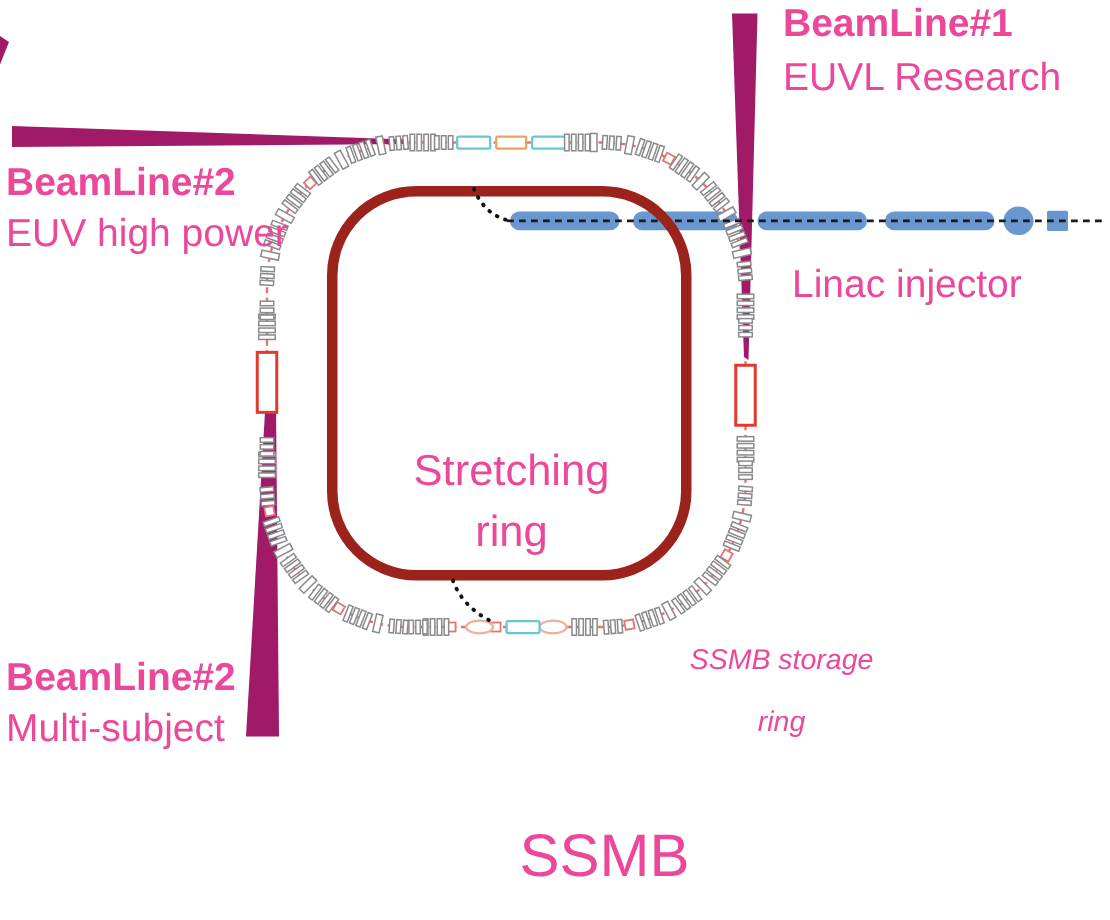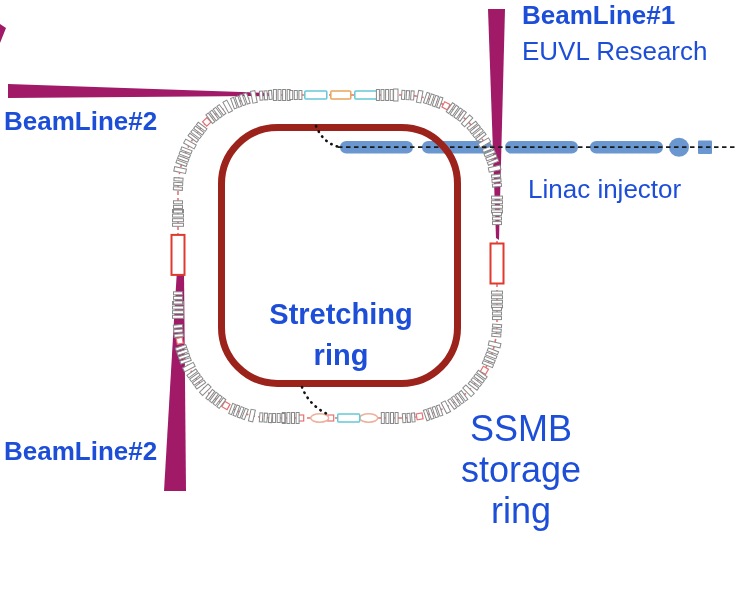--- a/index.html
+++ b/index.html
@@ -1,25 +1,25 @@
 <!DOCTYPE html>
 <html><head>
 <meta charset="utf-8">
 <style>
   html,body{margin:0;padding:0;background:#fff;}
   .canvas{
     position:relative;width:740px;height:613px;background:#ffffff;
-    font-family:"Liberation Sans",sans-serif;color:#1d4ed8;overflow:hidden;
+    font-family:"Liberation Sans",sans-serif;color:#ec4899;overflow:hidden;
   }
   .canvas svg{position:absolute;left:0;top:0;}
   .lbl{position:absolute;font-size:26px;line-height:34px;white-space:nowrap;}
   .bold{font-weight:700;}
   .block{position:absolute;text-align:center;}
-  .stretch-block{left:241px;top:294px;width:200px;font-size:29px;line-height:41px;font-weight:bold;}
-  .storage-block{left:415px;top:408px;width:212px;font-size:36px;line-height:41px;}
+  .stretch-block{left:241px;top:294px;width:200px;font-size:29px;line-height:41px;}
+  .storage-block{left:415px;top:420px;width:212px;font-size:19px;line-height:41px;font-style:italic;}
   .title-block{left:303px;top:548px;width:200px;font-size:40px;line-height:46px;}
 </style>
 </head>
 <body>
 
 <div class="canvas">
 
   <svg id="ring-svg" width="740" height="613" viewBox="0 0 740 613">
 
     <rect id="storage-path" x="178" y="95" width="319" height="323" rx="95" fill="none" stroke-width="1.6" stroke-dasharray="4 3" stroke="#e57373"></rect>
@@ -353,28 +353,31 @@
     <rect id="stretch-ring" x="221.5" y="127.5" width="236" height="256" rx="56" fill="none" stroke-width="7" stroke="#9c231b"></rect>
 
     <path d="M 316 126 Q 323 143 339 147" fill="none" stroke="#111111" stroke-width="2.6" stroke-dasharray="0.5 5.5" stroke-linecap="round"></path>
     <path d="M 302 387 Q 308 404 327 414" fill="none" stroke="#111111" stroke-width="2.6" stroke-dasharray="0.5 5.5" stroke-linecap="round"></path>
   </svg>
 
   <div class="lbl bold" style="left:522px;top:-2px">BeamLine#1</div>
   <div class="lbl" style="left:522px;top:34px">EUVL Research</div>
 
   <div class="lbl bold" style="left:4px;top:104px">BeamLine#2</div>
+  <div class="lbl" style="left:4px;top:138px">EUV high power</div>
 
   <div class="lbl bold" style="left:4px;top:434px">BeamLine#2</div>
+  <div class="lbl" style="left:4px;top:468px">Multi-subject</div>
 
   <div class="lbl" style="left:528px;top:172px">Linac injector</div>
 
   <div class="block stretch-block">
     <div>Stretching</div>
     <div>ring</div>
   </div>
 
   <div class="block storage-block">
     <div>SSMB storage</div>
     <div>ring</div>
   </div>
 
+  <div class="block title-block">SSMB</div>
 </div>
 
 </body></html>

